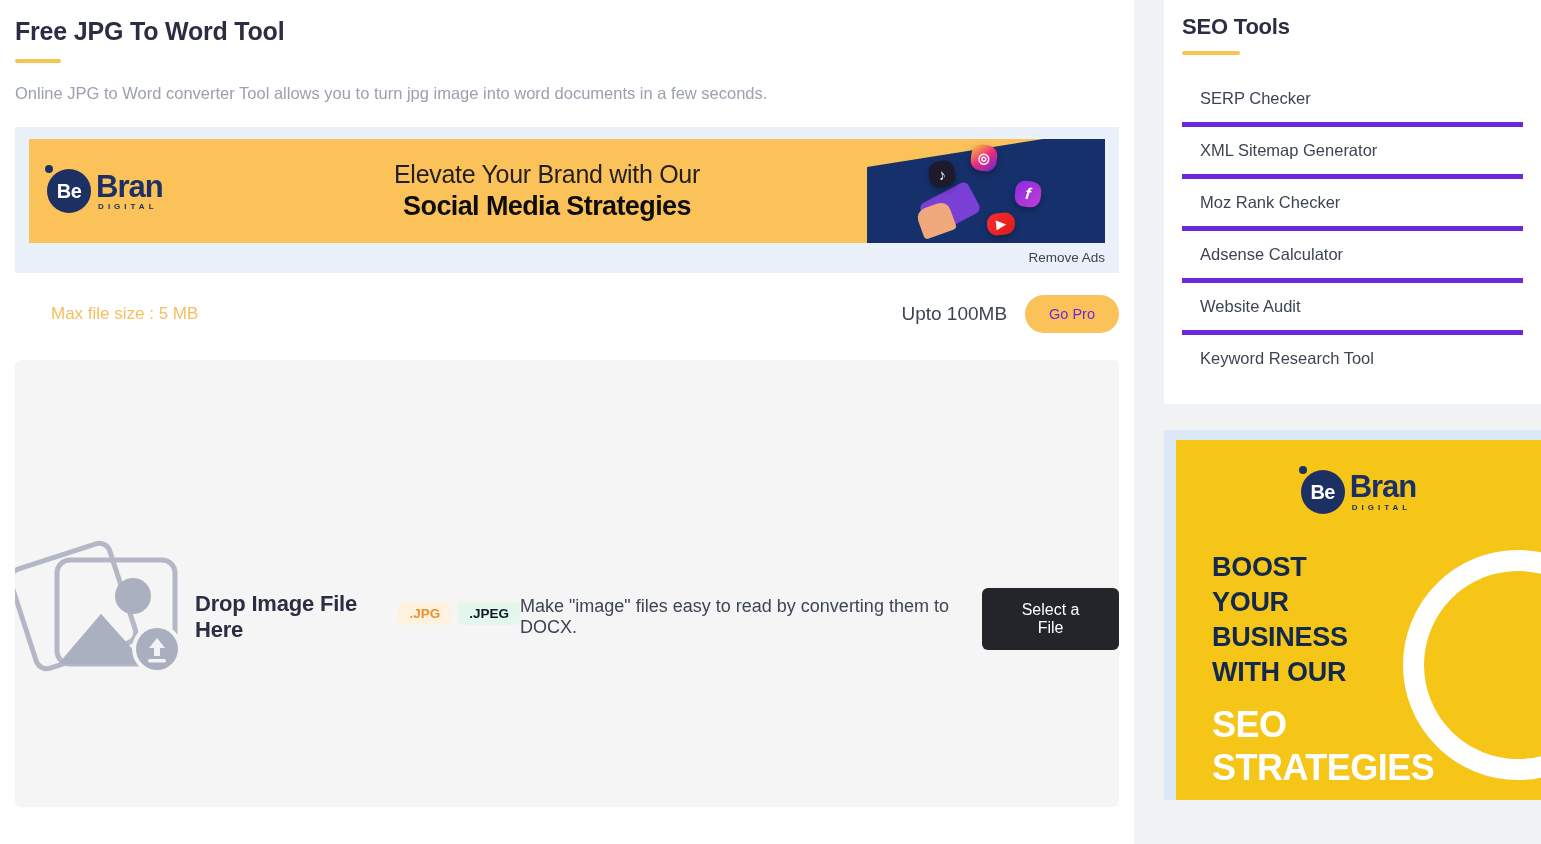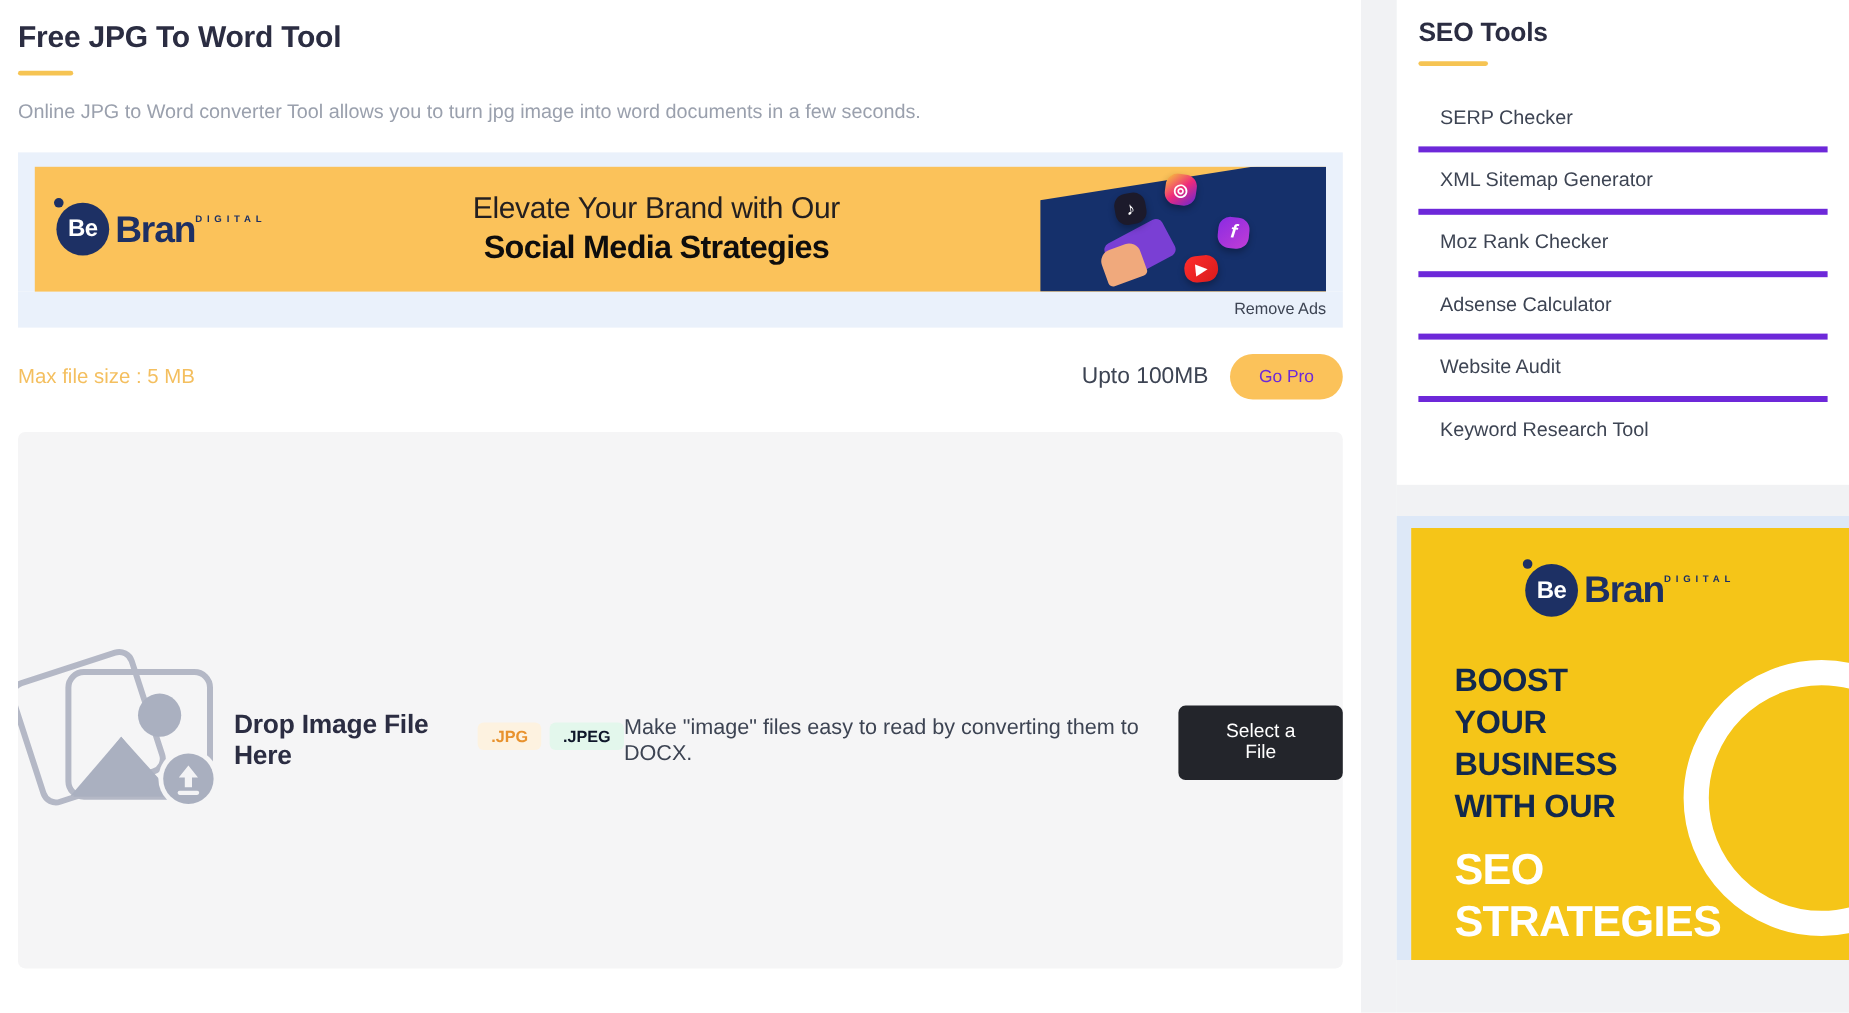--- a/index.html
+++ b/index.html
@@ -85,21 +85,21 @@
   }
   .bb-be {
     color: #ffffff; font-size: 20px; font-weight: bold;
     letter-spacing: -0.5px;
   }
   .bb-bran {
     color: #1d3064; font-size: 31px; font-weight: bold;
     margin-left: 3px; letter-spacing: -1px;
     line-height: .95;
   }
-  .bb-txt { display: flex; flex-direction: row; margin-left: 2px; }
+  .bb-txt { display: flex; flex-direction: column; margin-left: 2px; }
   .bb-digital {
     color: #1d3064; font-size: 8px; font-weight: bold;
     letter-spacing: 4px; text-align: center; margin-top: 1px;
   }
   .ad-center {
     position: absolute;
     left: 0; right: 0;
     text-align: center;
     margin-left: -40px;
   }
@@ -160,20 +160,21 @@
 
   
   .size-row {
     margin-top: 22px;
     width: 1104px;
     display: flex; align-items: center; justify-content: space-between;
   }
   .max-size {
     font-size: 17px;
     color: #f4bf5f;
+    margin-left: 36px;
   }
   .upto-wrap { display: flex; align-items: center; gap: 18px; }
   .upto {
     font-size: 19px; color: #3d4453;
   }
   .go-pro {
     background: #fbc25a;
     color: #6d28d9;
     font-size: 14.5px;
     padding: 11px 24px;

